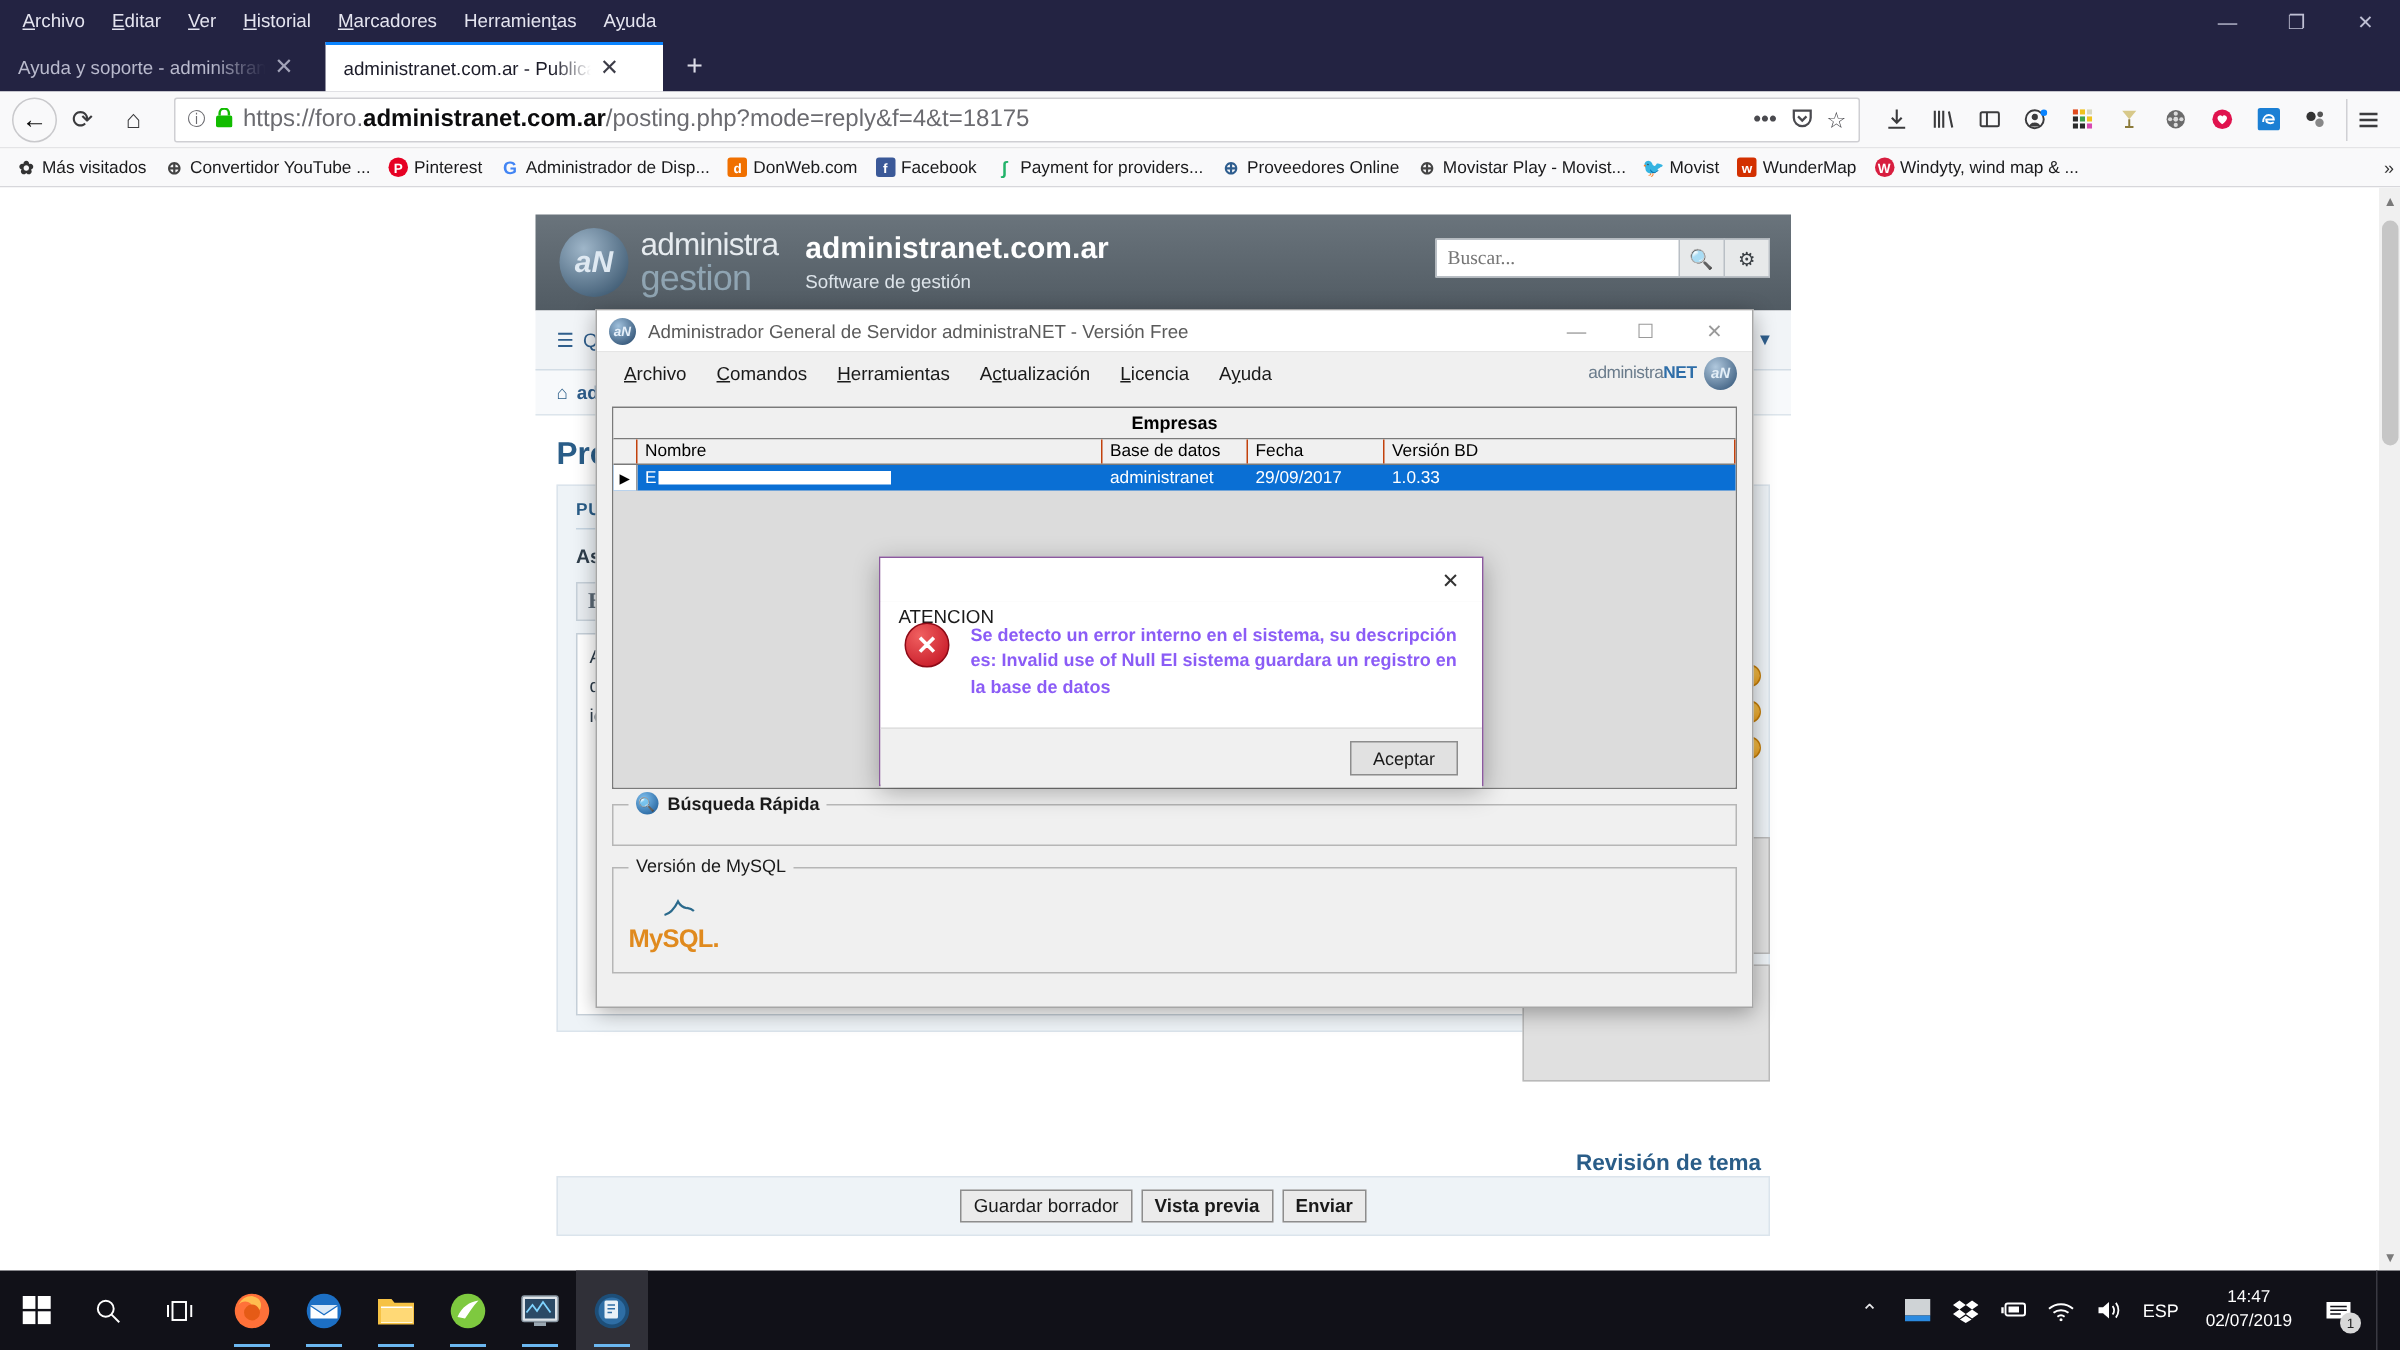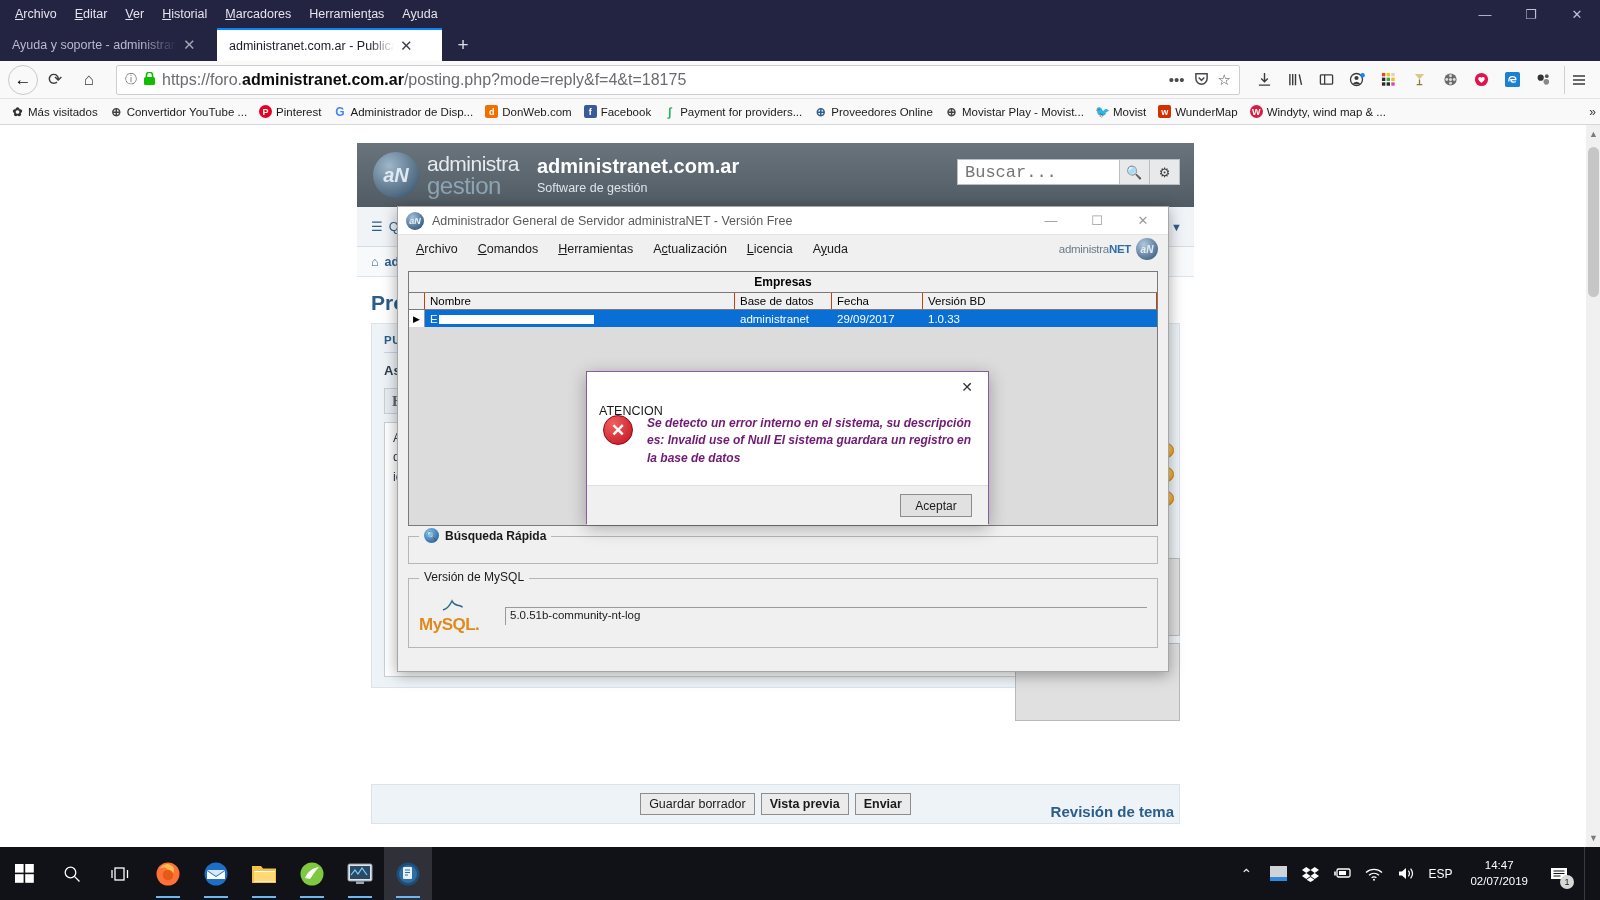--- a/index.html
+++ b/index.html
@@ -109,21 +109,21 @@
     font-size:20px; font-weight:bold; font-style:italic; flex:none;}
   .logo-word { margin-left:8px; line-height:1.0; }
   .logo-word .l1 { font-size:21px; color:#e6ebef; letter-spacing:-0.5px;}
   .logo-word .l2 { font-size:24px; color:#8fa4b2; letter-spacing:-0.5px; }
   .site-title { margin-left:18px; }
   .site-title .t1 { font-size:20px; font-weight:bold; color:#ffffff; }
   .site-title .t2 { font-size:12.5px; color:#dde4ea; margin-top:3px;}
   .hdr-search { position:absolute; right:14px; top:16px; display:flex; }
   .hdr-search input {
     width:163px; height:26px; border:1px solid #b9bfc5; background:#fff;
-    padding:0 7px; font-size:17px; color:#888; font-family:Liberation Mono, monospace;
+    padding:0 7px; font-size:13px; color:#888; font-family:Liberation Serif, serif;
   }
   .hdr-btn { width:30px; height:26px; background:#e7e9ea; border:1px solid #b9bfc5;
     border-left:none; display:flex; align-items:center; justify-content:center; font-size:13px; color:#3a3f44;}
 
   .forum-navbar { height:40px; background:#f1f4f7; border-bottom:1px solid #d3dde6;
     display:flex; align-items:center; padding:0 14px; gap:8px; position:relative;}
   .fn-item { font-size:13px; color:#2f5e8c; display:flex; align-items:center; gap:6px;}
   .fn-caret { position:absolute; right:12px; color:#2f5e8c; font-size:11px;}
   .forum-crumb { height:30px; background:#f7f9fb; border-bottom:1px solid #dde5ec;
      display:flex; align-items:center; padding:0 14px; gap:6px; font-size:12.5px; color:#2f5e8c;}
@@ -216,21 +216,21 @@
   .modal-title { height:29px; background:#ffffff; display:flex; align-items:center;
      padding:0 0 0 12px; }
   .modal-title .mt { font-size:12.5px; color:#1a1a1a;margin-top:48px; }
   .modal-close { margin-left:auto; width:42px; height:29px; display:flex;
      align-items:center; justify-content:center; font-size:14px; color:#333;}
   .modal-body { background:#ffffff; height:84px; display:flex; gap:14px; padding:14px 16px 0 16px;}
   .err-ico { width:30px; height:30px; border-radius:50%;
      background:radial-gradient(circle at 33% 28%, #f06060, #c10f1f);
      border:1px solid #8d0a16; display:flex; align-items:center; justify-content:center;
      color:#fff; font-size:17px; font-weight:bold; flex:none; }
-  .err-text { font-size:12px; color:#701a75; line-height:1.45; font-weight:bold;font-style:italic; }
+  .err-text { font-size:12px; color:#8b5cf6; line-height:1.45; font-weight:bold; }
   .modal-foot { height:40px; background:#f0f0f0; border-top:1px solid #dfdfdf;
      display:flex; align-items:center; justify-content:flex-end; padding-right:16px;}
   .modal-btn { min-width:72px; height:23px; background:#e1e1e1; border:1px solid #8d8d8d;
      font-size:12px; color:#1a1a1a; display:flex; align-items:center; justify-content:center;
      font-family:"Liberation Sans",sans-serif;}
 
   
   .taskbar { position:absolute; left:0; top:847px; width:1600px; height:53px; background:#111118;
      display:flex; align-items:center; }
   .tb-btn { width:48px; height:53px; display:flex; align-items:center; justify-content:center;
@@ -495,21 +495,21 @@
 
       <div class="side-box" style="right:14px; top:415px; height:78px;"></div>
       <div class="side-box" style="right:14px; top:500px; height:78px;"></div>
 
       <div class="btnrow" style="margin-top:96px;text-align:center;">
         <div class="fbtn">Guardar borrador</div>
         <div class="fbtn strong">Vista previa</div>
         <div class="fbtn strong">Enviar</div>
       </div>
 
-      <div class="rev-title" style="bottom:null; position:absolute; right:20px; top:660px;">Revisión de tema</div>
+      <div class="rev-title" style="bottom:null; position:absolute; right:20px; top:624px;">Revisión de tema</div>
     </div>
 
     <div class="scroll-track">
       <div class="scroll-arrow" style="top:4px">▲</div>
       <div class="scroll-thumb"></div>
       <div class="scroll-arrow" style="bottom:4px">▼</div>
     </div>
   </div>
 
   <div class="appwin">
@@ -570,21 +570,20 @@
       <div class="mysql-row">
         <div class="mysql-logo">
           <div style="margin-bottom:-2px;margin-left:22px;">
             <svg width="24" height="16" viewBox="0 0 24 16">
                 <path d="M2 13c4-1 7-5 9-9 1.5 3 3.5 4 6 4.5" stroke="#2b6a8c" stroke-width="1.5" fill="none"></path>
                 <path d="M17 8.2c2 .3 3.5 1 4.6 2.1" stroke="#2b6a8c" stroke-width="1.5" fill="none"></path>
               </svg>
           </div>
           <div class="m1"><span>My</span><span>SQL</span><span>.</span></div>
         </div>
-        <div class="mysql-ver">5.0.51b-community-nt-log</div>
       </div>
     </div>
   </div>
 
   <div class="modal">
     <div class="modal-title">
       <span class="mt">ATENCION</span>
       <span class="modal-close">✕</span>
     </div>
     <div class="modal-body">

